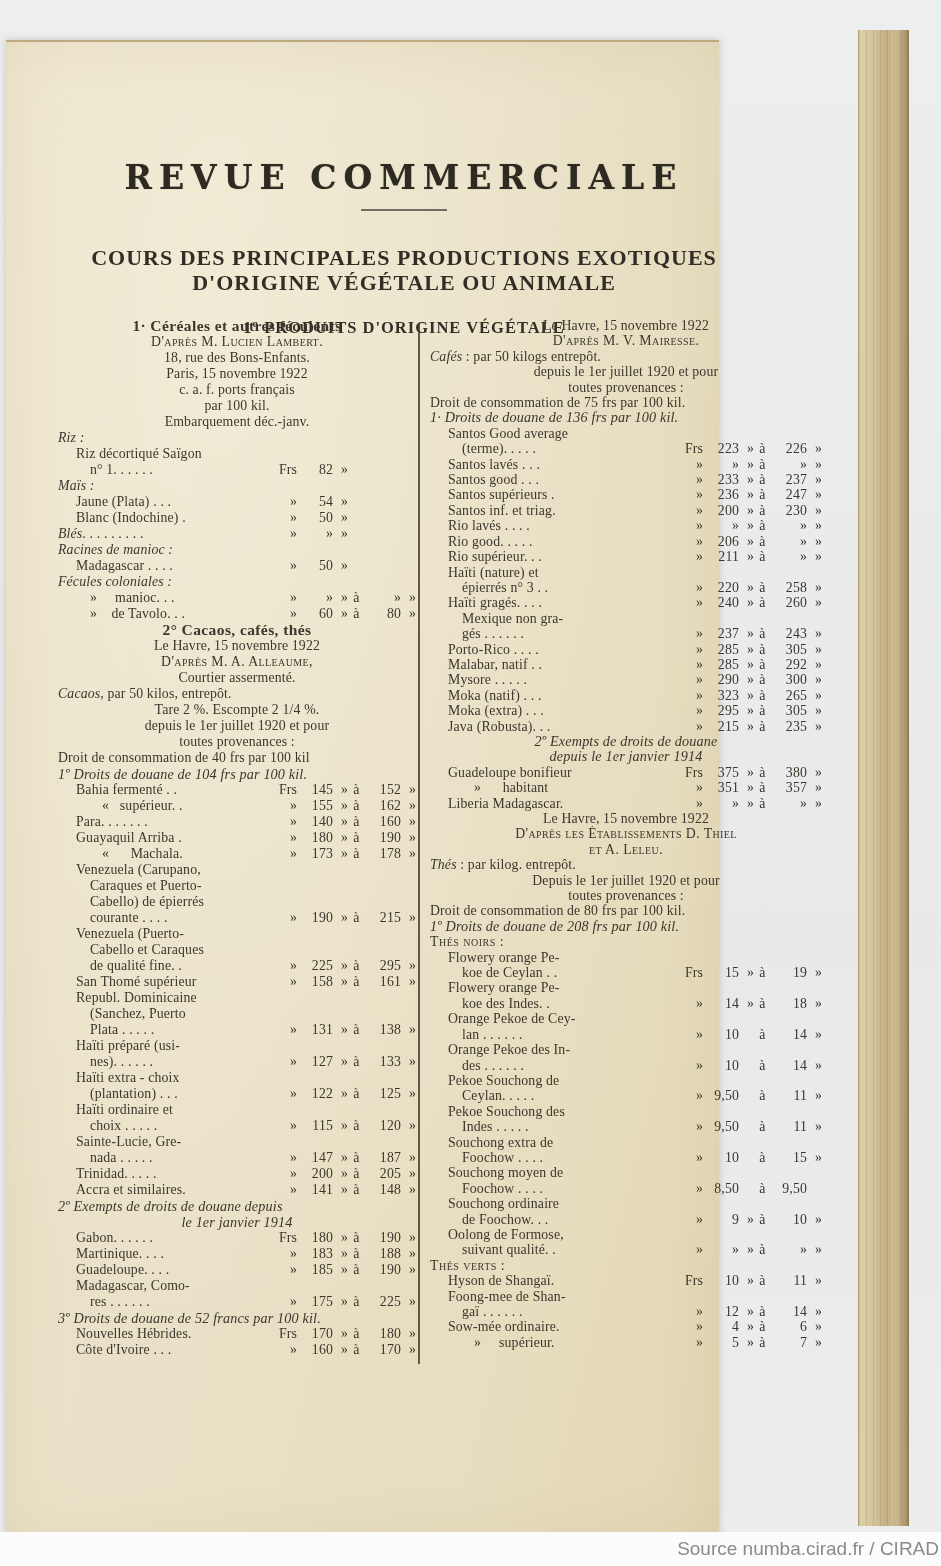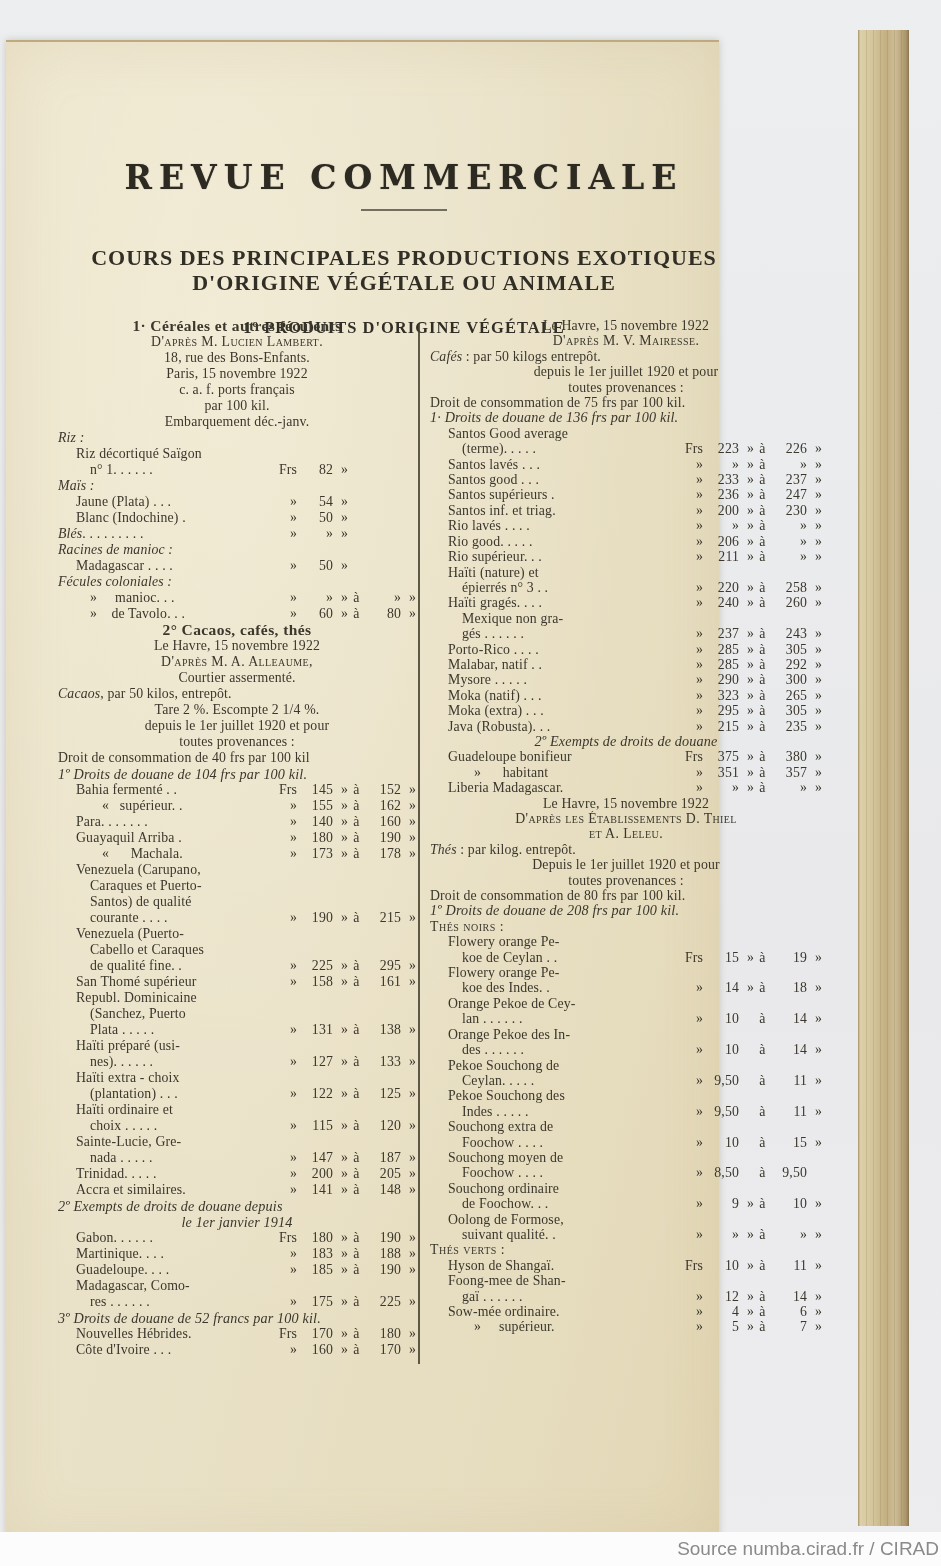--- a/index.html
+++ b/index.html
@@ -254,21 +254,21 @@
         <span class="pc v2">178</span>
         <span class="pc u2">»</span>
       </div>
       <div class="ln lbl1">
         <span class="lbl">Venezuela (Carupano,</span>
       </div>
       <div class="ln lbl2">
         <span class="lbl">Caraques et Puerto-</span>
       </div>
       <div class="ln lbl2">
-        <span class="lbl">Santos) de qualité</span>
+        <span class="lbl">Cabello) de épierrés</span>
       </div>
       <div class="ln lbl2">
         <span class="lbl">courante . . . .</span>
         <span class="pc cur">»</span>
         <span class="pc v1">190</span>
         <span class="pc u1">»</span>
         <span class="pc sep">à</span>
         <span class="pc v2">215</span>
         <span class="pc u2">»</span>
       </div>
@@ -624,20 +624,23 @@
         <span class="lbl">Java (Robusta). . .</span>
         <span class="pc cur">»</span>
         <span class="pc v1">215</span>
         <span class="pc u1">»</span>
         <span class="pc sep">à</span>
         <span class="pc v2">235</span>
         <span class="pc u2">»</span>
       </div>
       <div class="ln ithc">
         <span class="lbl">2º Exempts de droits de douane</span>
+      </div>
+      <div class="ln ithc">
+        <span class="lbl">depuis le 1er janvier 1914</span>
       </div>
       <div class="ln lbl1">
         <span class="lbl">Guadeloupe bonifieur</span>
         <span class="pc cur">Frs</span>
         <span class="pc v1">375</span>
         <span class="pc u1">»</span>
         <span class="pc sep">à</span>
         <span class="pc v2">380</span>
         <span class="pc u2">»</span>
       </div>

